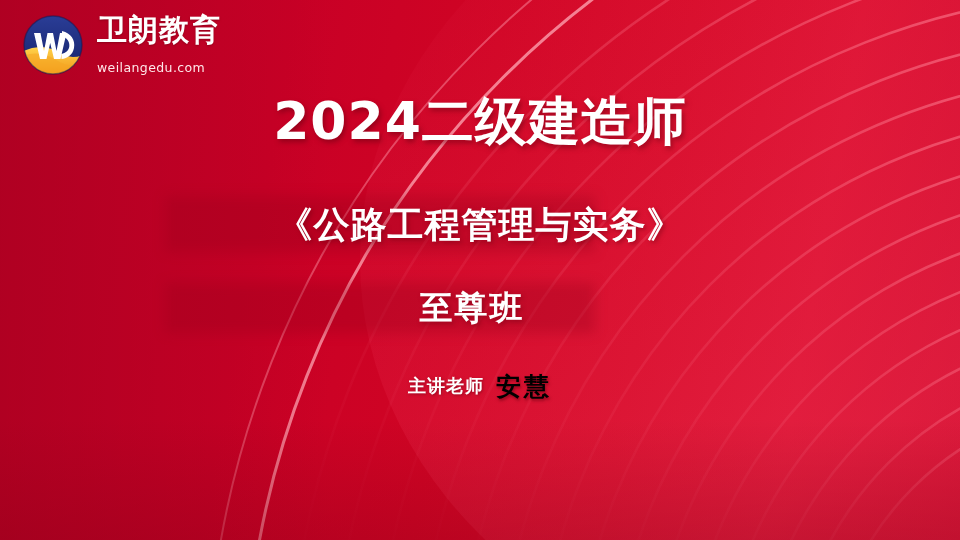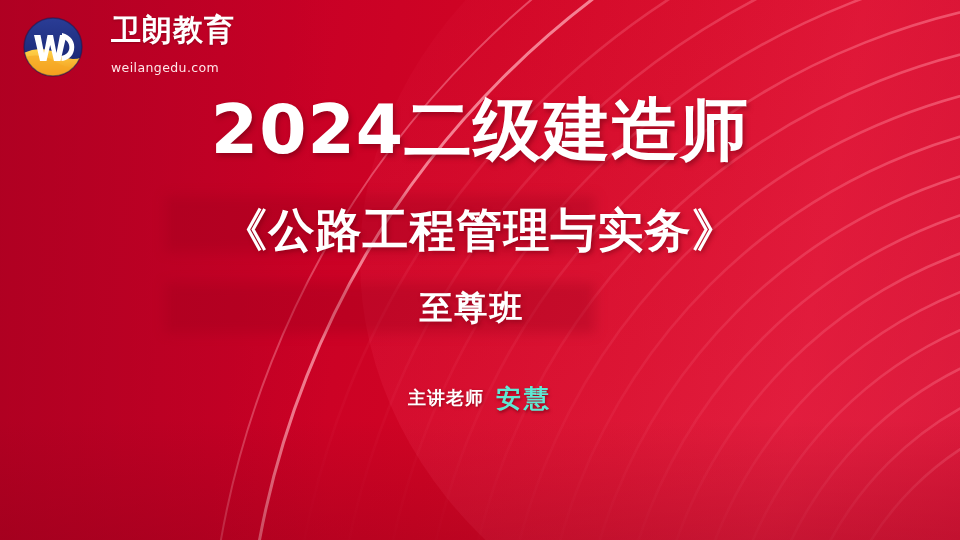--- a/index.html
+++ b/index.html
@@ -56,22 +56,22 @@
     background: linear-gradient(180deg, rgba(140,0,24,0.0) 0%, rgba(140,0,24,0.32) 100%);
     pointer-events: none;
   }
 
   
   .logo {
     position: absolute;
     left: 22px;
     top: 14px;
     display: flex;
-    align-items: flex-end;
-    gap: 27px;
+    align-items: flex-start;
+    gap: 13px;
   }
   .logo-badge {
     position: relative;
     width: 62px;
     height: 62px;
     flex: 0 0 62px;
   }
   .logo-badge svg { display: block; width: 62px; height: 62px; }
   .logo-text { display: flex; flex-direction: column; justify-content: center; }
   .logo-cn {
@@ -94,35 +94,35 @@
 
   
   .content { position: absolute; inset: 0; }
 
   .title-main {
     position: absolute;
     left: 0; right: 0;
     top: 92px;
     text-align: center;
     color: #ffffff;
-    font-size: 68px;
+    font-size: 52px;
     font-weight: bold;
     letter-spacing: 1px;
     line-height: 1.12;
     text-shadow: 2px 3px 5px rgba(110,0,18,0.55);
     font-family: "DejaVu Sans", "Liberation Sans", sans-serif;
     white-space: nowrap;
   }
   .title-sub {
     position: absolute;
     left: 0; right: 0;
     top: 203px;
     text-align: center;
     color: #ffffff;
-    font-size: 46px;
+    font-size: 36px;
     font-weight: bold;
     letter-spacing: 1px;
     line-height: 1.2;
     text-shadow: 2px 2px 4px rgba(110,0,18,0.5);
     font-family: "DejaVu Sans", "Liberation Sans", sans-serif;
     white-space: nowrap;
   }
   .title-tier {
     position: absolute;
     left: 0; right: 16px;
@@ -140,39 +140,38 @@
 
   
   .teachers {
     position: absolute;
     left: 0; right: 0;
     top: 372px;
     display: flex;
     justify-content: center;
     align-items: center;
     gap: 12px;
-    margin-top: 12px;
   }
   .teacher-label {
     color: #ffffff;
     font-size: 18px;
     font-weight: bold;
     letter-spacing: 1px;
     text-shadow: 1px 1px 3px rgba(110,0,18,0.6);
     font-family: "DejaVu Sans", "Liberation Sans", sans-serif;
     white-space: nowrap;
     padding-bottom: 2px;
   }
   .teacher-names {
     display: flex;
     flex-direction: column;
     gap: 4px;
   }
   .teacher-name {
-    color: #5eead4;
+    color: #000000;
     font-size: 25px;
     font-weight: bold;
     letter-spacing: 3px;
     line-height: 1.18;
     text-shadow: 1px 2px 3px rgba(110,0,18,0.65);
     font-family: "DejaVu Sans", "Liberation Sans", sans-serif;
     white-space: nowrap;
   }
 </style>
 </head>

